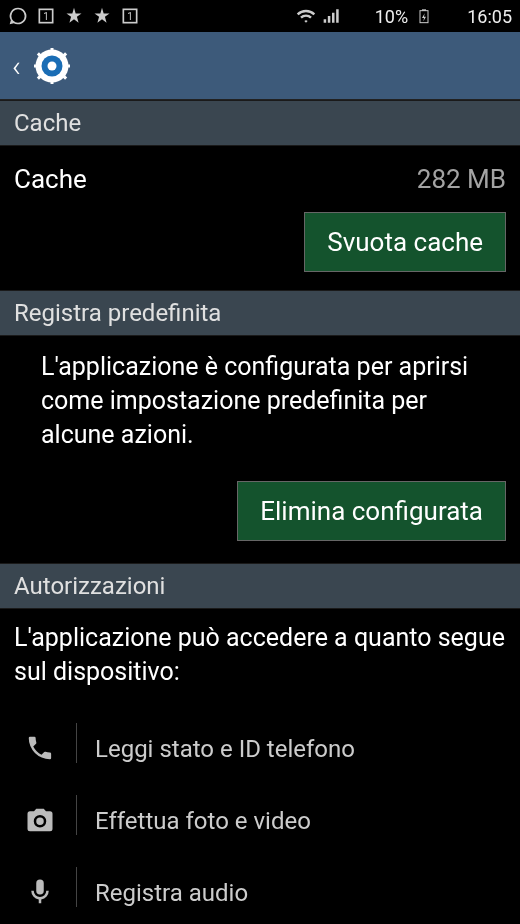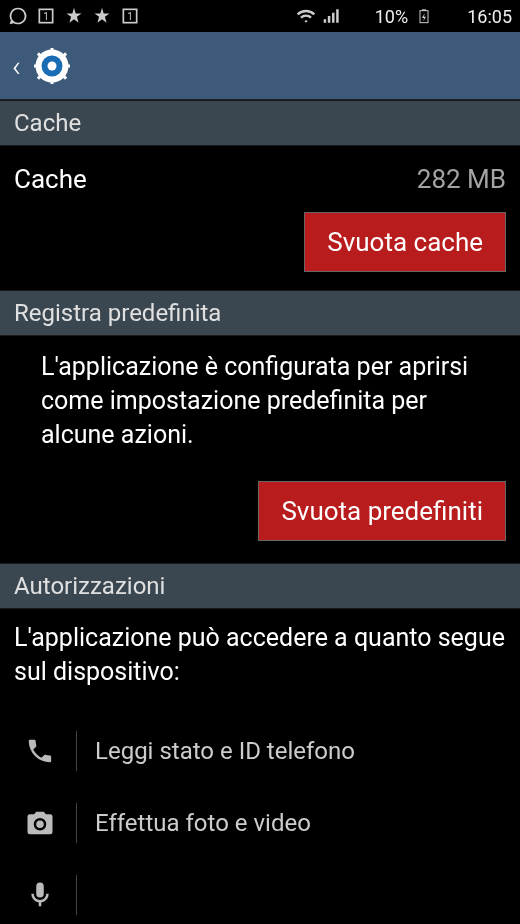--- a/index.html
+++ b/index.html
@@ -16,29 +16,29 @@
   .gear-wrap { width: 38px; height: 38px; display: flex; align-items: center; justify-content: center; }
   .header-title { font-size: 28px; font-weight: 400; color: #fff; }
   
   .section-header { background: #3a4650; padding: 8px 14px; font-size: 24px; color: #e0e0e0; border-top: 1px solid #1a1a1a; border-bottom: 1px solid #1a1a1a; }
   
   .cache-row { display: flex; justify-content: space-between; align-items: center; padding: 18px 14px 8px 14px; }
   .cache-label { font-size: 26px; color: #fff; }
   .cache-value { font-size: 26px; color: #a3a3a3; }
   
   .button-row { display: flex; justify-content: flex-end; padding: 10px 14px 18px 14px; }
-  .action-button { background: #b91c1c; border: 1px solid #666; color: #fff; font-size: 26px; padding: 14px 22px; cursor: pointer; font-family: inherit; }
+  .action-button { background: #14532d; border: 1px solid #666; color: #fff; font-size: 26px; padding: 14px 22px; cursor: pointer; font-family: inherit; }
   
   .default-section { padding: 14px 14px 0 14px; margin-left: 27px; }
   .default-text { font-size: 25px; color: #fff; line-height: 1.35; }
   
   .perm-section { padding: 12px 14px 0 14px; }
-  .perm-intro { font-size: 25px; color: #fff; line-height: 1.35; margin-bottom: 26px; }
+  .perm-intro { font-size: 25px; color: #fff; line-height: 1.35; margin-bottom: 18px; }
   
-  .perm-row { display: flex; align-items: center; gap: 18px; padding: 16px 0 16px 8px; }
+  .perm-row { display: flex; align-items: flex-end; gap: 18px; padding: 16px 0 16px 8px; }
   .perm-icon-wrap { width: 36px; display: flex; justify-content: center; }
   .perm-divider { width: 1px; height: 40px; background: #444; }
   .perm-label { font-size: 24px; color: #ccc; }
   
   svg { display: block; }
 </style>
 </head>
 <body>
 
 <div class="status-bar">
@@ -122,21 +122,21 @@
 </div>
 <div class="button-row">
   <button class="action-button">Svuota cache</button>
 </div>
 
 <div class="section-header">Registra predefinita</div>
 <div class="default-section">
   <div class="default-text">L'applicazione è configurata per aprirsi come impostazione predefinita per alcune azioni.</div>
 </div>
 <div class="button-row" style="padding-top:30px; padding-bottom:22px;">
-  <button class="action-button">Svuota predefiniti</button>
+  <button class="action-button">Elimina configurata</button>
 </div>
 
 <div class="section-header">Autorizzazioni</div>
 <div class="perm-section">
   <div class="perm-intro">L'applicazione può accedere a quanto segue sul dispositivo:</div>
 
   <div class="perm-row">
     <span class="perm-icon-wrap">
       <svg viewBox="0 0 24 24" width="30" height="30" fill="#bbb">
           <path d="M6.6 10.8a15 15 0 0 0 6.6 6.6l2.2-2.2a1 1 0 0 1 1-.24 11 11 0 0 0 3.5.56 1 1 0 0 1 1 1V20a1 1 0 0 1-1 1A17 17 0 0 1 3 4a1 1 0 0 1 1-1h3.5a1 1 0 0 1 1 1 11 11 0 0 0 .56 3.5 1 1 0 0 1-.24 1z"></path>
@@ -156,14 +156,15 @@
     <span class="perm-label">Effettua foto e video</span>
   </div>
 
   <div class="perm-row">
     <span class="perm-icon-wrap">
       <svg viewBox="0 0 24 24" width="30" height="30" fill="#bbb">
           <path d="M12 14a3 3 0 0 0 3-3V5a3 3 0 0 0-6 0v6a3 3 0 0 0 3 3zm5-3a5 5 0 0 1-10 0H5a7 7 0 0 0 6 6.9V21h2v-3.1A7 7 0 0 0 19 11z"></path>
         </svg>
     </span>
     <span class="perm-divider"></span>
+    <span class="perm-label">Registra audio</span>
   </div>
 </div>
 
 </body></html>

